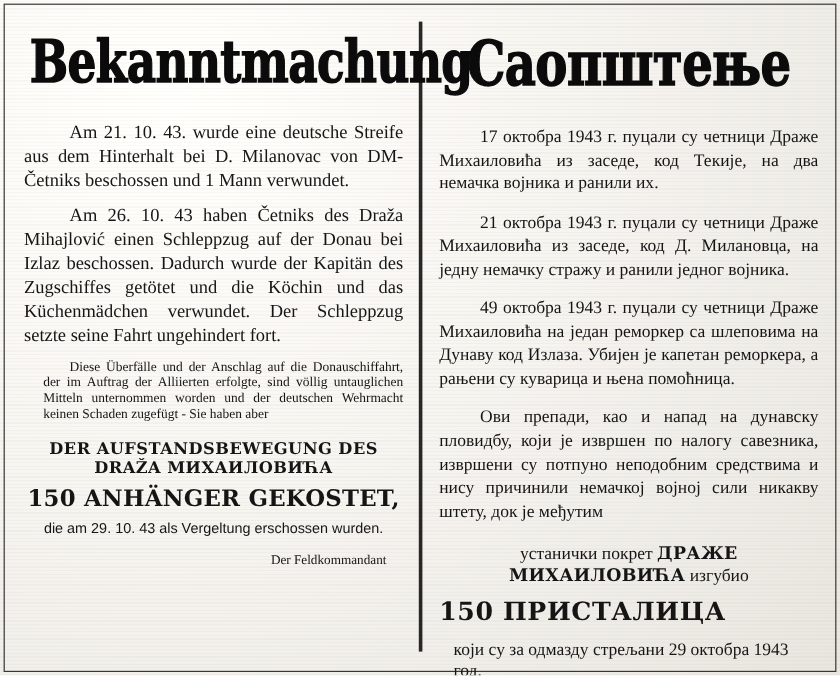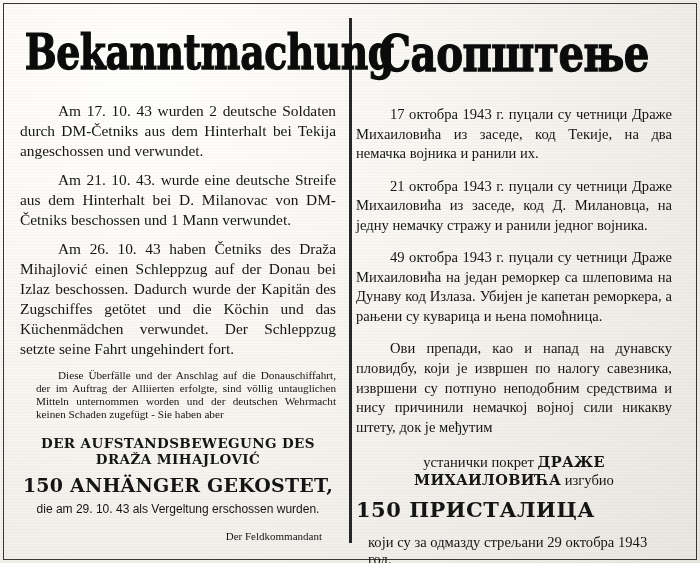--- a/index.html
+++ b/index.html
@@ -40,21 +40,21 @@
     height: 525px;
     background: #2b2b2b;
   }
   .col {
     position: absolute;
     top: 0;
     height: 563px;
     box-sizing: border-box;
   }
   .col-left { left: 8px; width: 338px; padding: 18px 10px 10px 12px; }
-  .col-right { left: 346px; width: 338px; padding: 18px 12px 10px 10px; }
+  .col-right { left: 356px; width: 338px; padding: 18px 12px 10px 10px; }
 
   .headline {
     font-family: "DejaVu Serif", serif;
     font-weight: bold;
     letter-spacing: -0.5px;
     line-height: 1;
     color: #111;
     text-align: center;
     -webkit-text-stroke: 1px #111;
   }
@@ -165,28 +165,27 @@
 
 <div id="page">
   <div id="paper"></div>
   <div id="border"></div>
   <div class="divider"></div>
 
   <div class="col col-left ink">
     <div class="headline headline-de">Bekanntmachung</div>
 
     <div class="body-de">
-      <p>Am 17. 10. 43 wurden 2 deutsche Soldaten durch DM-Četniks aus dem Hinterhalt bei Tekija angeschossen und verwundet.</p>
       <p>Am 21. 10. 43. wurde eine deutsche Streife aus dem Hinterhalt bei D. Milanovac von DM-Četniks beschossen und 1 Mann verwundet.</p>
       <p>Am 26. 10. 43 haben Četniks des Draža Mihajlović einen Schleppzug auf der Donau bei Izlaz beschossen. Dadurch wurde der Kapitän des Zugschiffes getötet und die Köchin und das Küchenmädchen verwundet. Der Schleppzug setzte seine Fahrt ungehindert fort.</p>
     </div>
 
     <div class="fineprint">Diese Überfälle und der Anschlag auf die Donauschiffahrt, der im Auftrag der Alliierten erfolgte, sind völlig untauglichen Mitteln unternommen worden und der deutschen Wehrmacht keinen Schaden zugefügt - Sie haben aber</div>
 
-    <div class="caps-line caps-small">DER AUFSTANDSBEWEGUNG DES DRAŽA MIHAJLOVIĆ</div>
+    <div class="caps-line caps-small">DER AUFSTANDSBEWEGUNG DES DRAŽA МИХАИЛОВИЋА</div>
     <div class="caps-line caps-big">150 ANHÄNGER GEKOSTET,</div>
     <div class="closing-de">die am 29. 10. 43 als Vergeltung erschossen wurden.</div>
 
     <div class="sign">Der Feldkommandant</div>
   </div>
 
   <div class="col col-right ink">
     <div class="headline headline-sr">Саопштење</div>
 
     <div class="body-sr">

